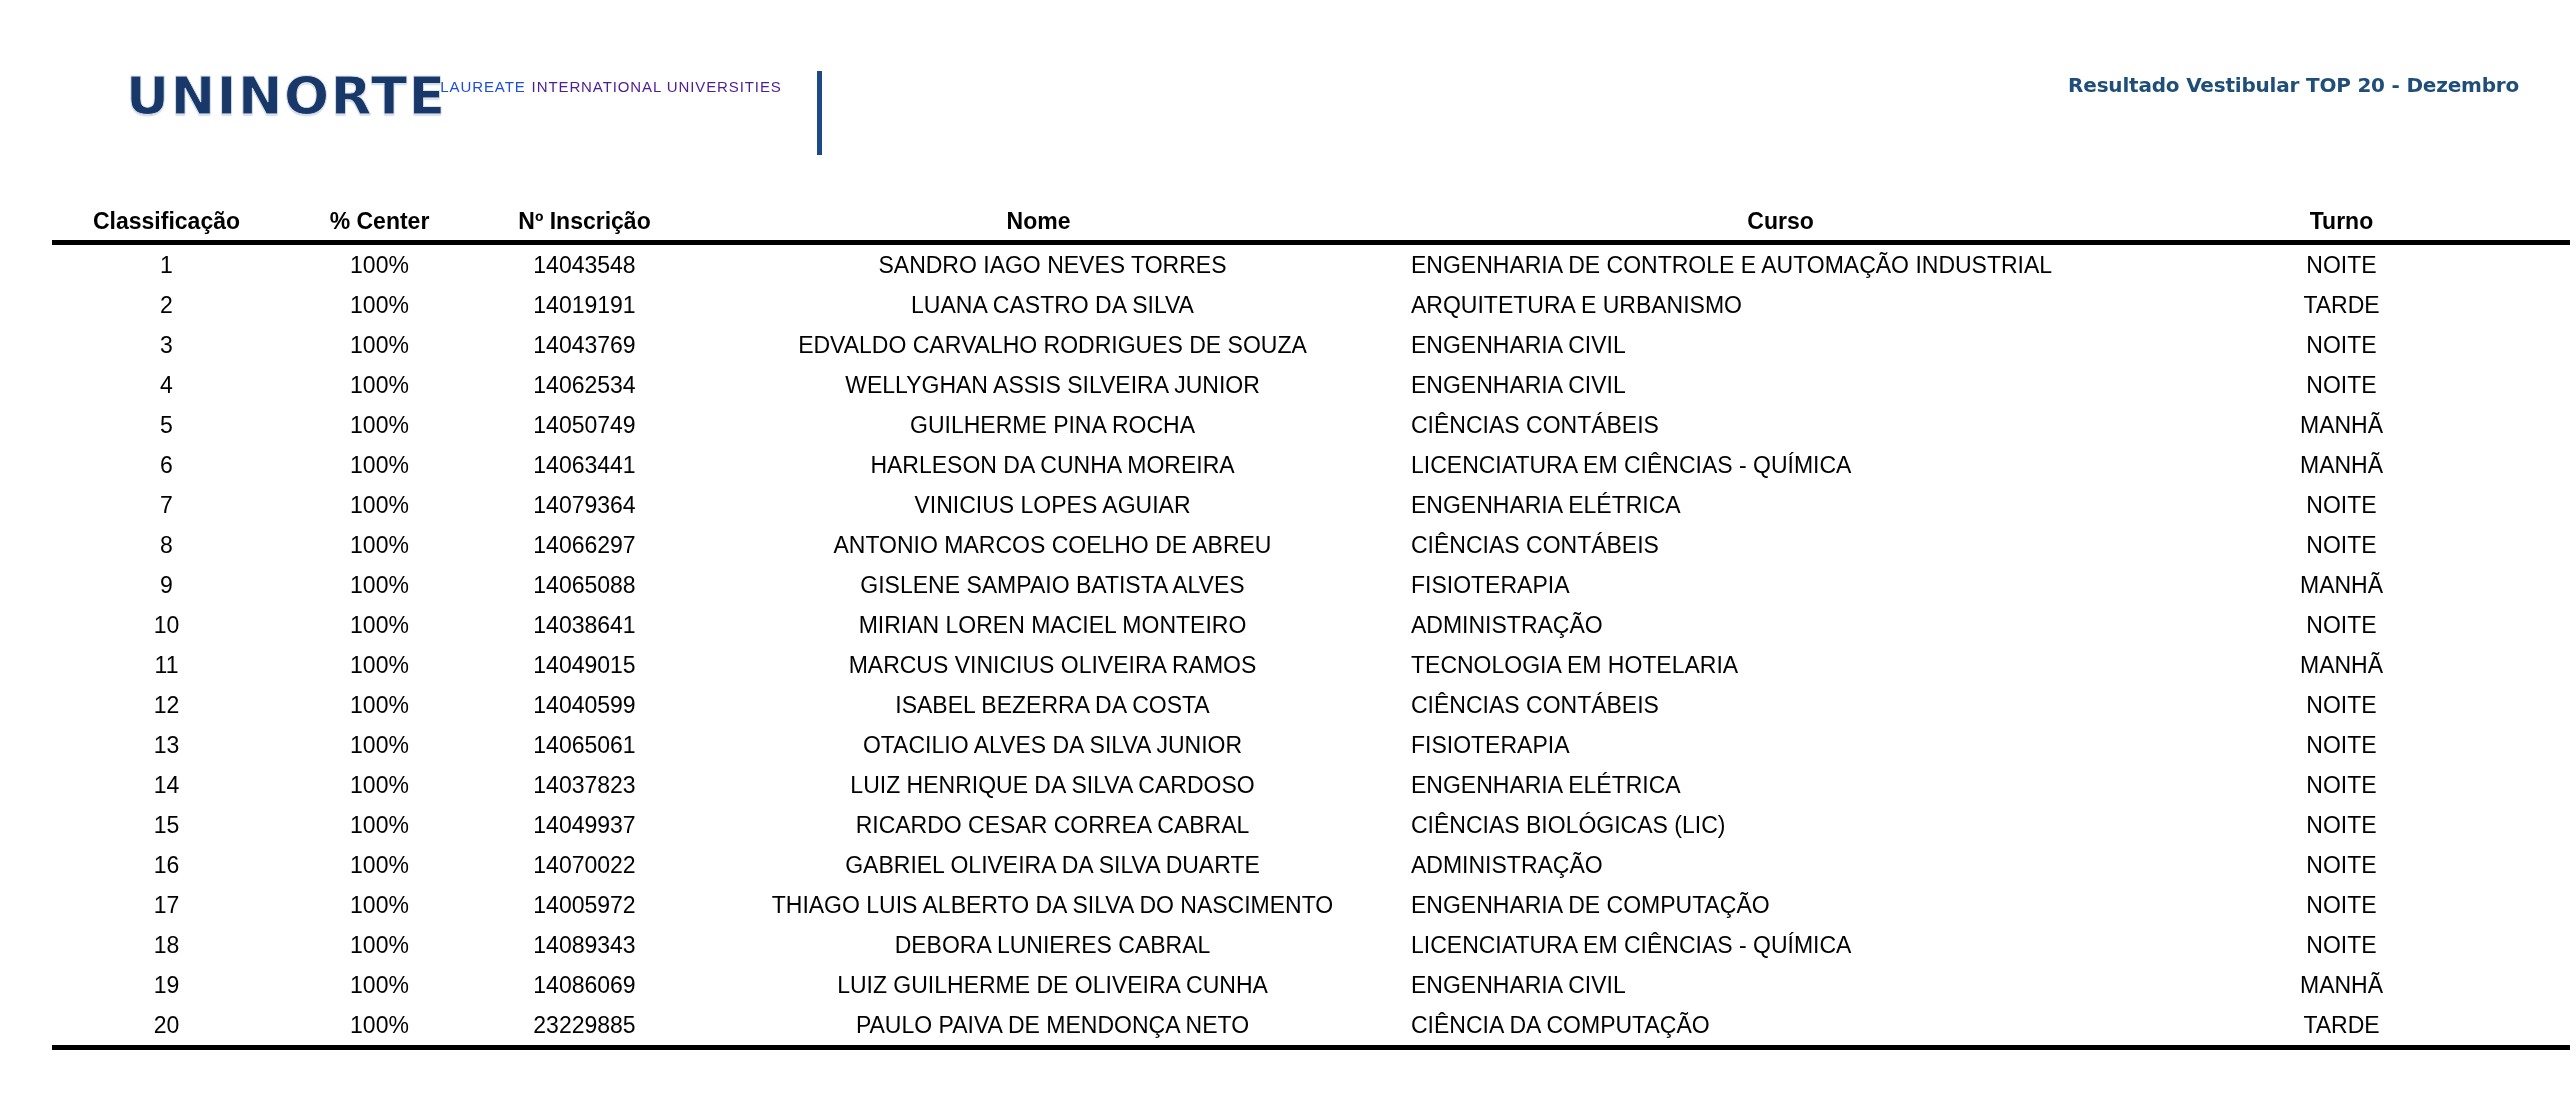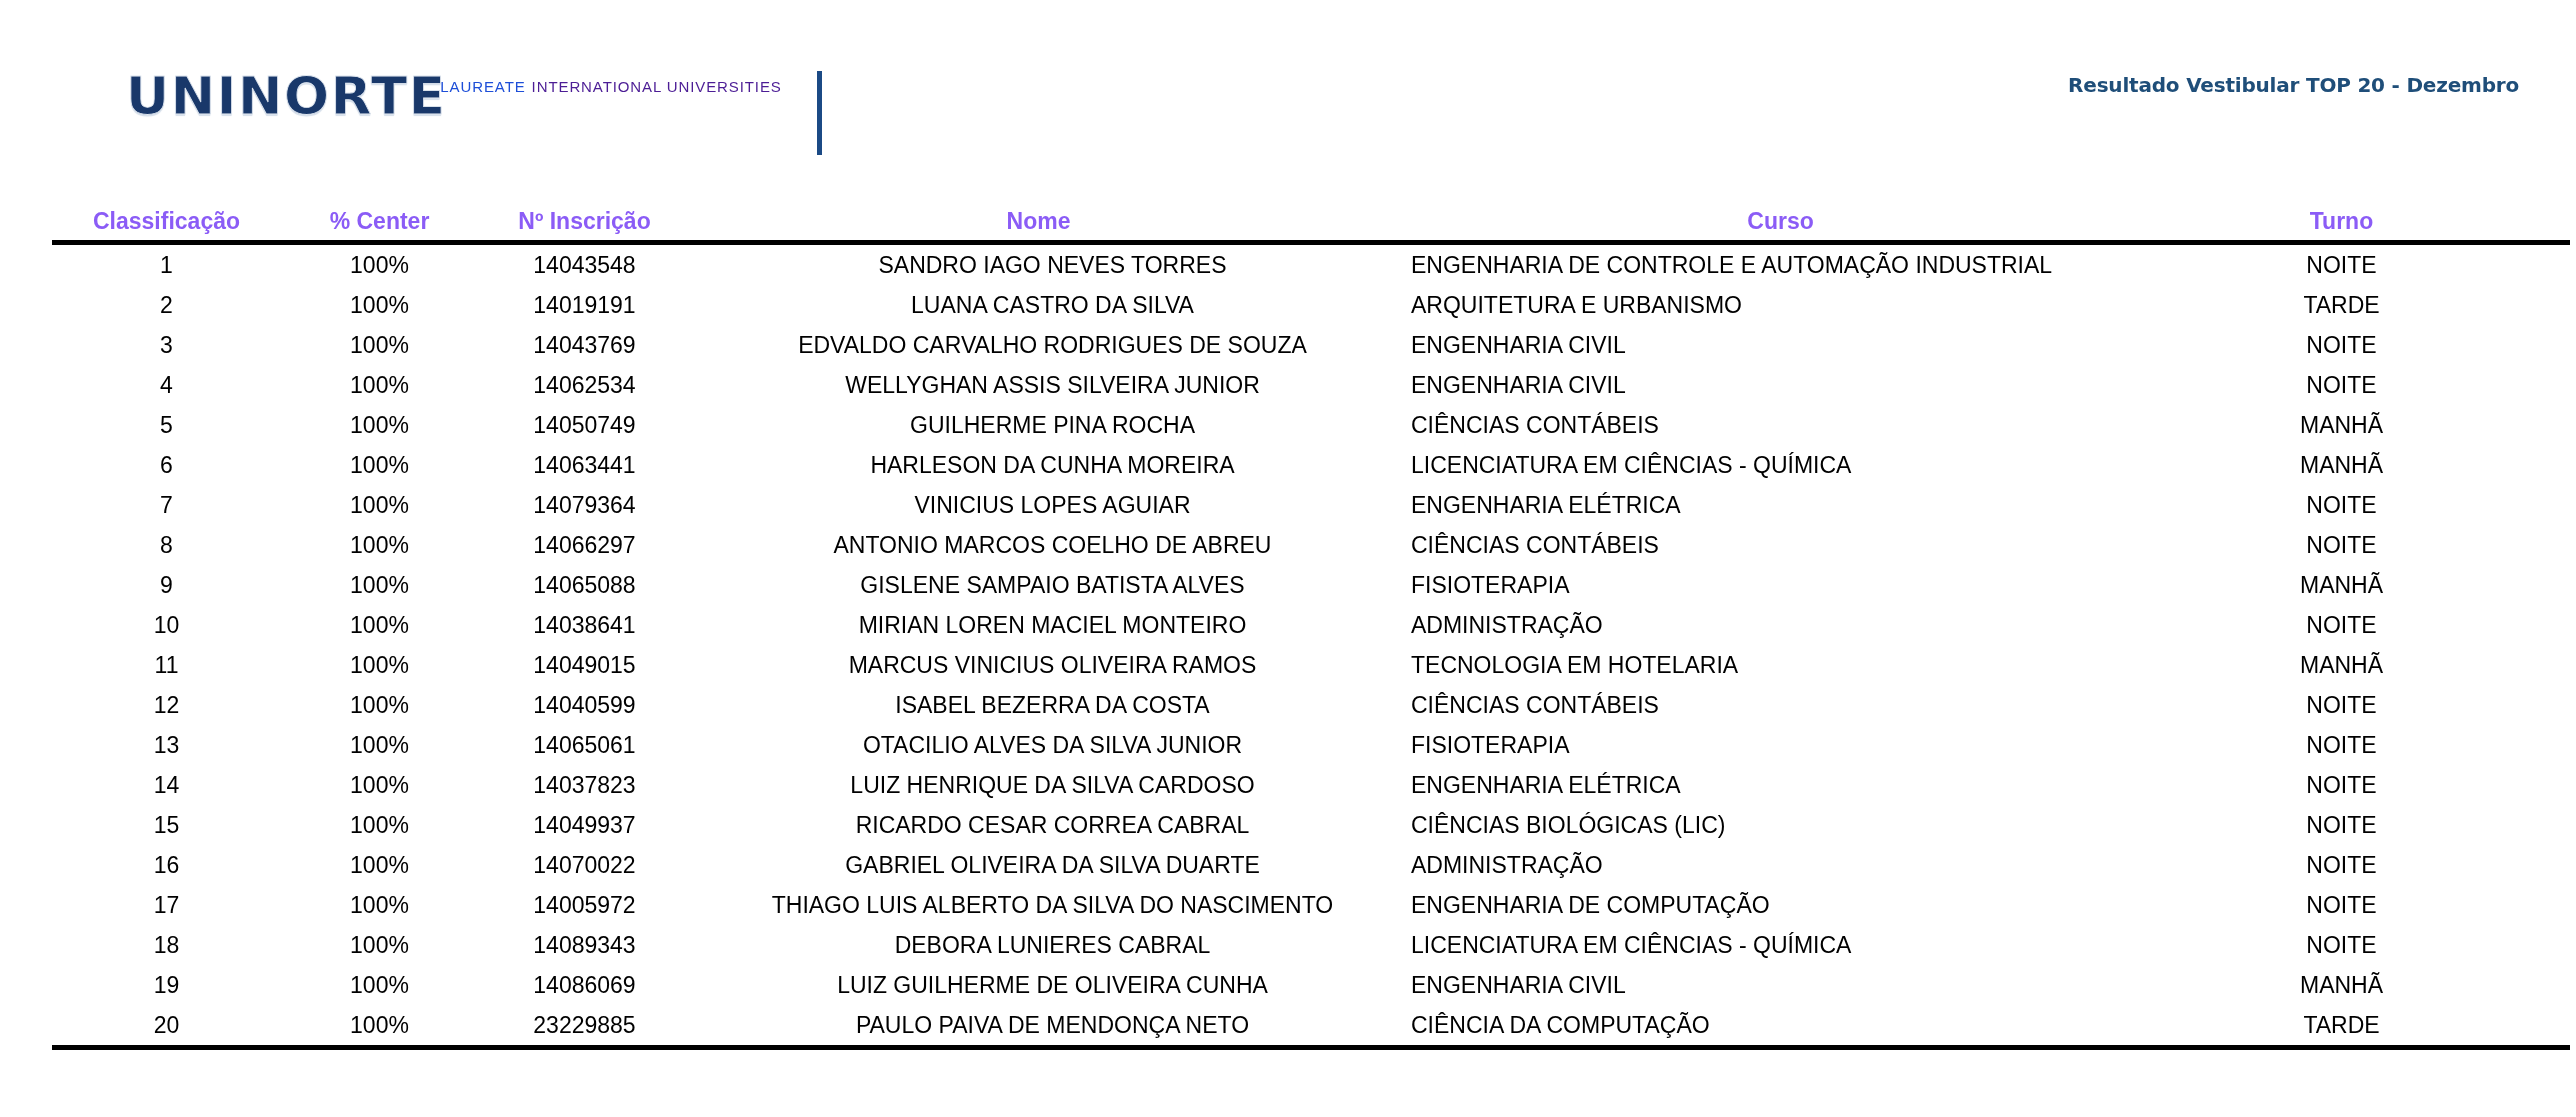--- a/index.html
+++ b/index.html
@@ -125,21 +125,21 @@
   table.results td {
     padding: 0;
     font-family: "Liberation Sans", sans-serif;
     vertical-align: middle;
   }
 
   thead th {
     font-size: 23px;
     font-weight: bold;
     height: 38px;
-    color: #8b5cf6;
+    color: #000000;
     padding-bottom: 3.2px;
   }
   thead tr.head-row th {
     border-bottom: 5.5px solid #000;
   }
   
   thead tr.head-row th:first-child { position: relative; }
 
   tbody td {
     font-size: 23px;

